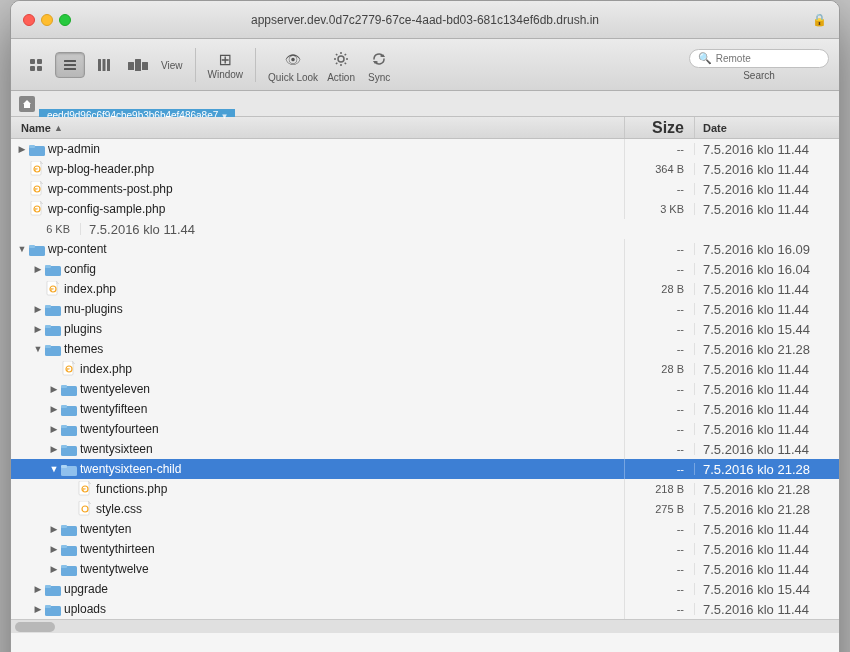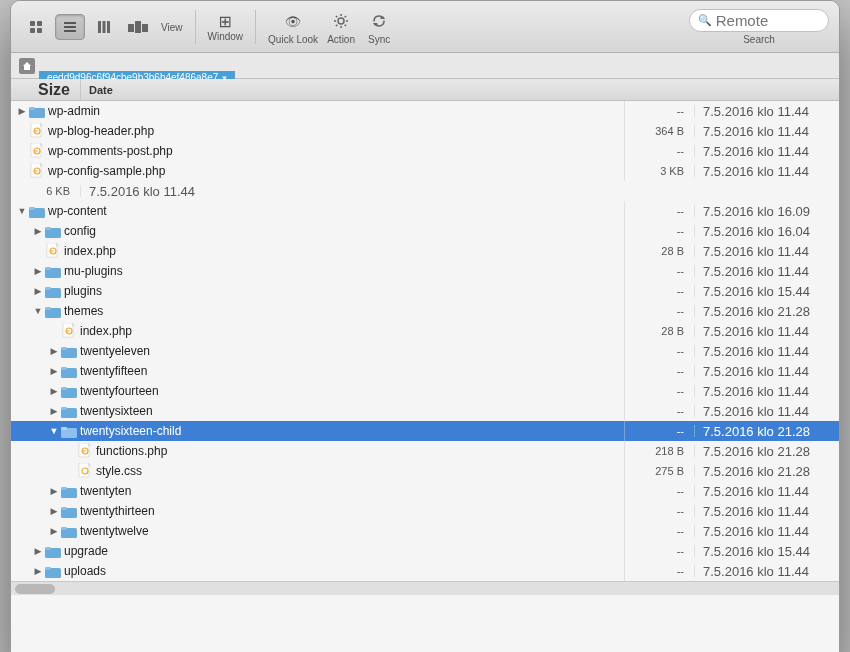--- a/index.html
+++ b/index.html
@@ -282,20 +282,29 @@
       display: flex;
       flex-direction: column;
       height: 590px;
     }
   </style>
 </head>
 <body>
 
 <div class="window">
 
+  <div class="titlebar">
+    <div class="traffic-lights">
+      <div class="traffic-light tl-close"></div>
+      <div class="traffic-light tl-minimize"></div>
+      <div class="traffic-light tl-maximize"></div>
+    </div>
+    <span class="titlebar-title">appserver.dev.0d7c2779-67ce-4aad-bd03-681c134ef6db.drush.in</span>
+    <div style="margin-left:auto; color:#888; font-size:12px;">🔒</div>
+  </div>
 
   <div class="toolbar">
 
     <div class="toolbar-group">
       <button class="toolbar-icon-btn">
         <svg width="14" height="14" viewBox="0 0 14 14" fill="none">
           <rect x="1" y="1" width="5" height="5" rx="1" fill="#666"></rect>
           <rect x="8" y="1" width="5" height="5" rx="1" fill="#666"></rect>
           <rect x="1" y="8" width="5" height="5" rx="1" fill="#666"></rect>
           <rect x="8" y="8" width="5" height="5" rx="1" fill="#666"></rect>
@@ -361,21 +370,21 @@
         </svg>
       </button>
       <span class="toolbar-label">Sync</span>
     </div>
 
     <div class="toolbar-spacer"></div>
 
     <div style="display:flex;flex-direction:column;align-items:center;gap:2px;">
       <div class="search-box">
         <span style="color:#999;font-size:11px;">🔍</span>
-        <input type="text" style="font-size: 15px; color: rgb(51, 51, 51);" placeholder="Remote">
+        <input type="text" style="font-size: 10px; color: rgb(51, 51, 51);" placeholder="Remote">
       </div>
       <span class="toolbar-label">Search</span>
     </div>
   </div>
 
   <div class="breadcrumb-bar">
     <div class="breadcrumb-home">
       <svg width="10" height="10" viewBox="0 0 10 10">
         <rect x="0" y="0" width="10" height="10" fill="#888"></rect>
         <rect x="2" y="5" width="6" height="4" fill="white"></rect>
@@ -384,20 +393,24 @@
     </div>
     <div class="breadcrumb-tag">
       <span>eedd9d96c6f94cbe9b3b6b4ef486a8e7</span>
       <span class="close-x">▾</span>
     </div>
   </div>
 
   <div class="main-content">
 
     <div class="file-list-header">
+      <div class="col-name">
+        <span>Name</span>
+        <span style="font-size:9px;color:#666;">▲</span>
+      </div>
       <div class="col-size">
         <span>Size</span>
       </div>
       <div class="col-date">
         <span>Date</span>
       </div>
     </div>
 
     <div class="file-rows" id="file-rows-container">
     <div class="file-row">

